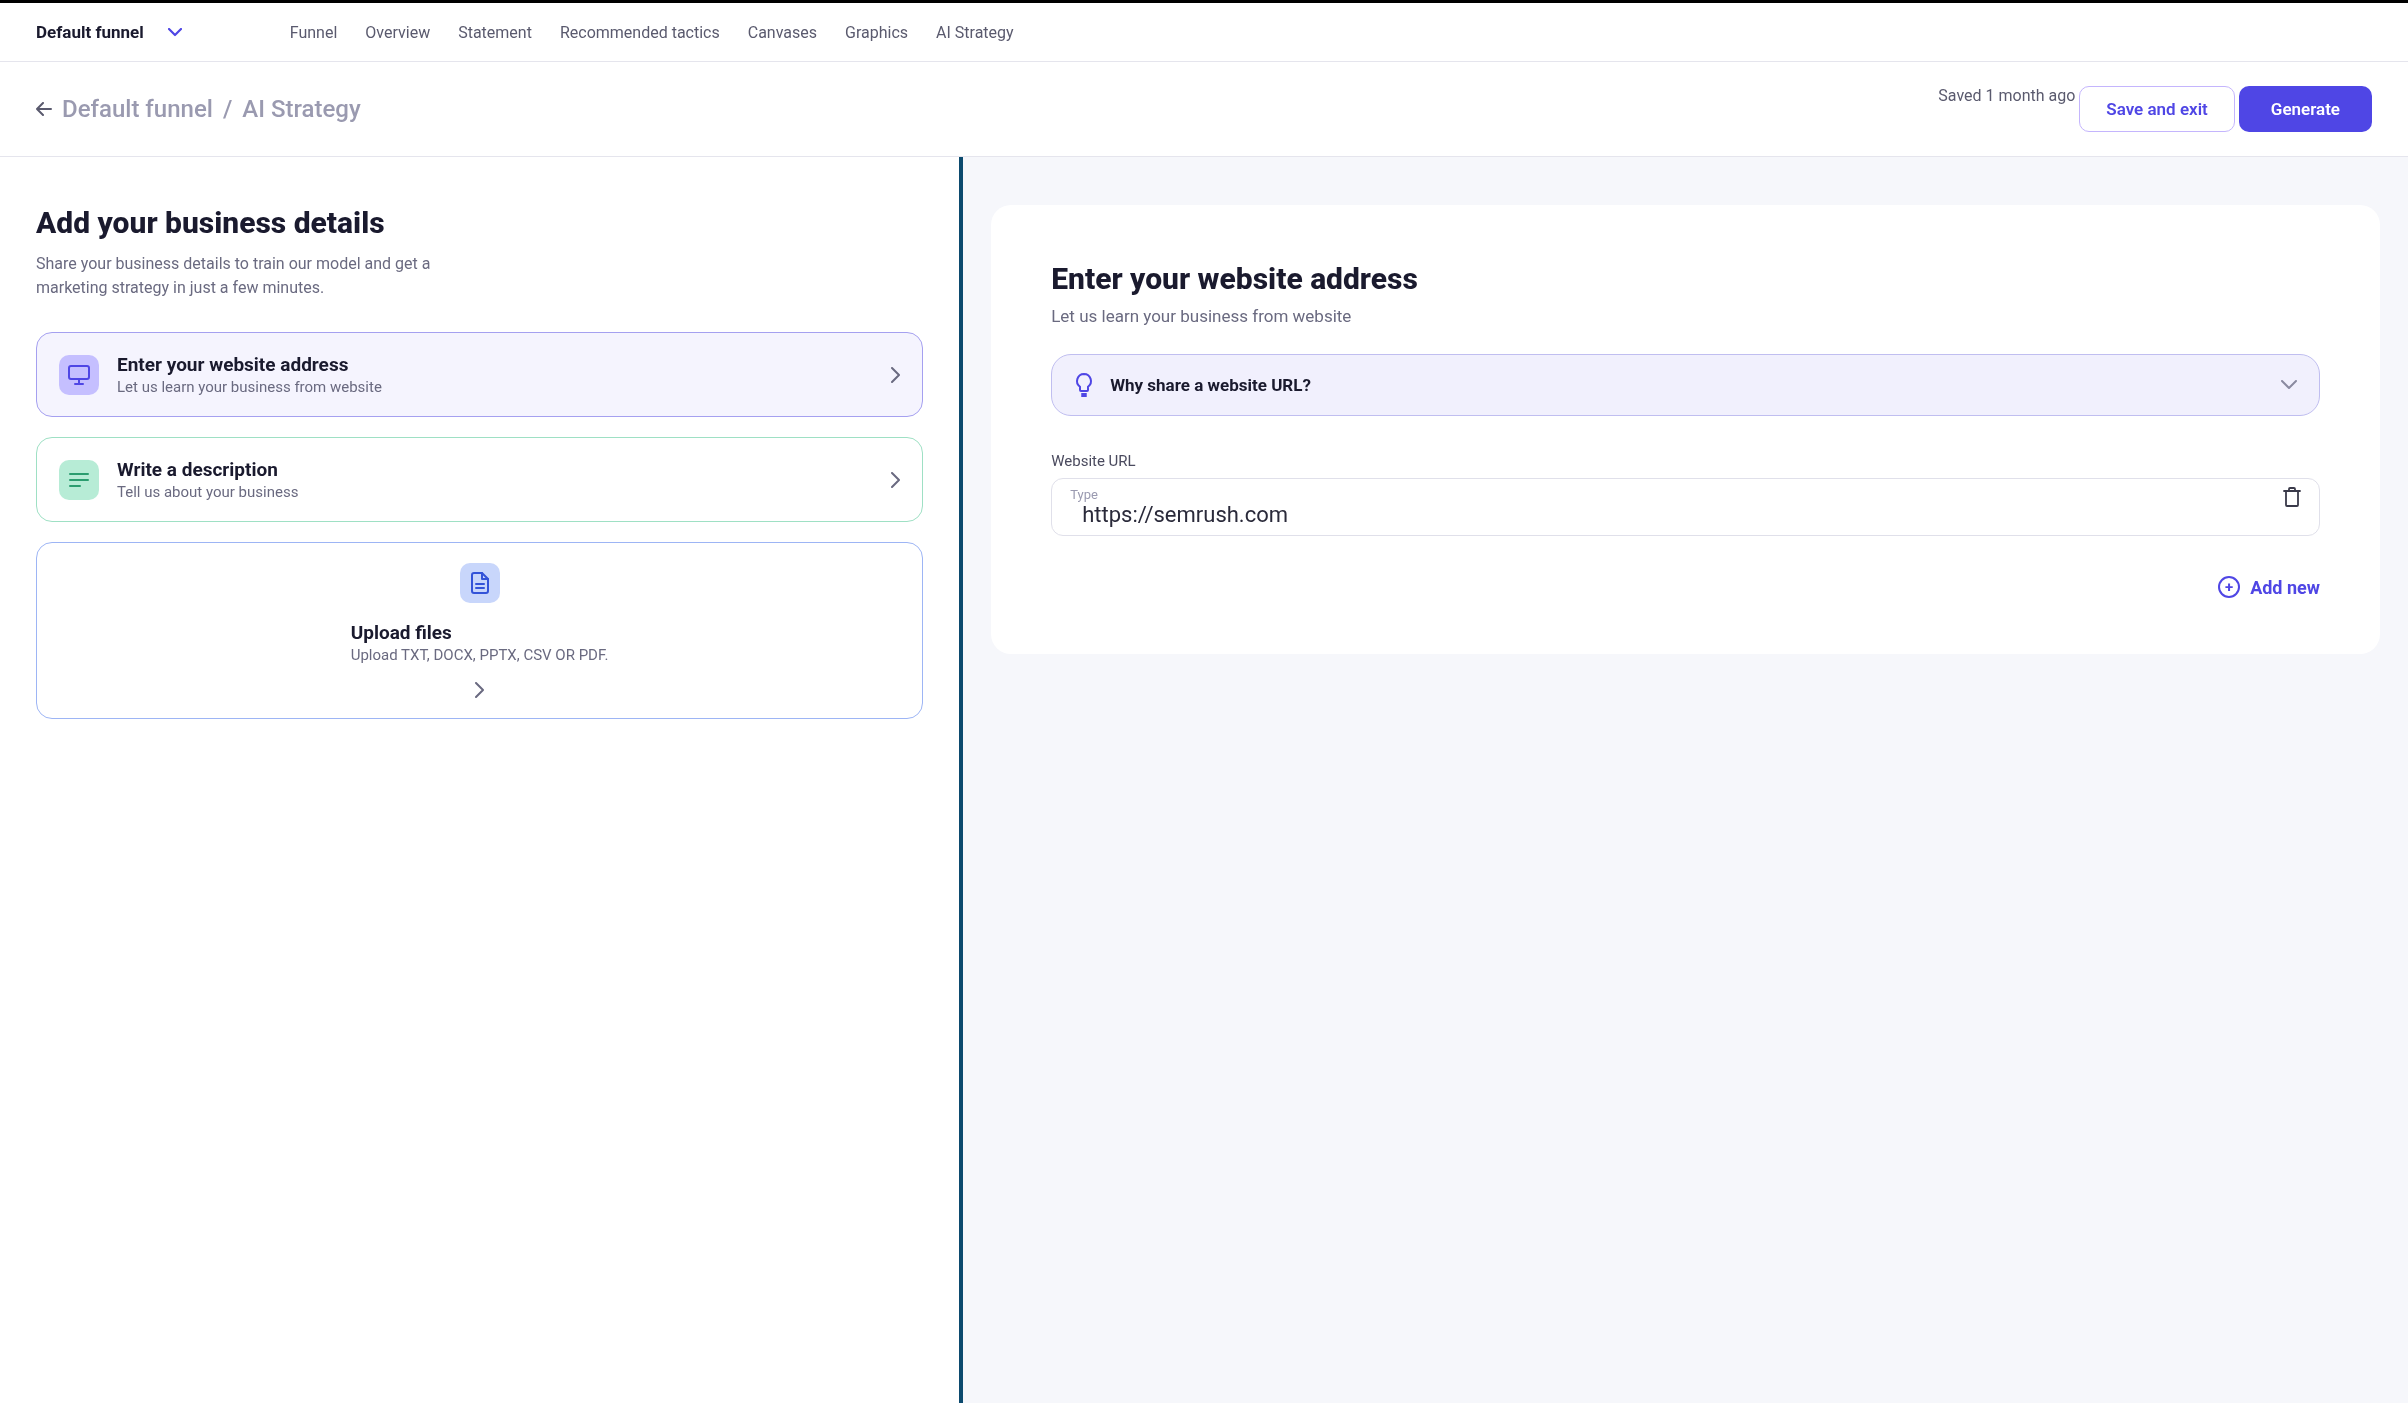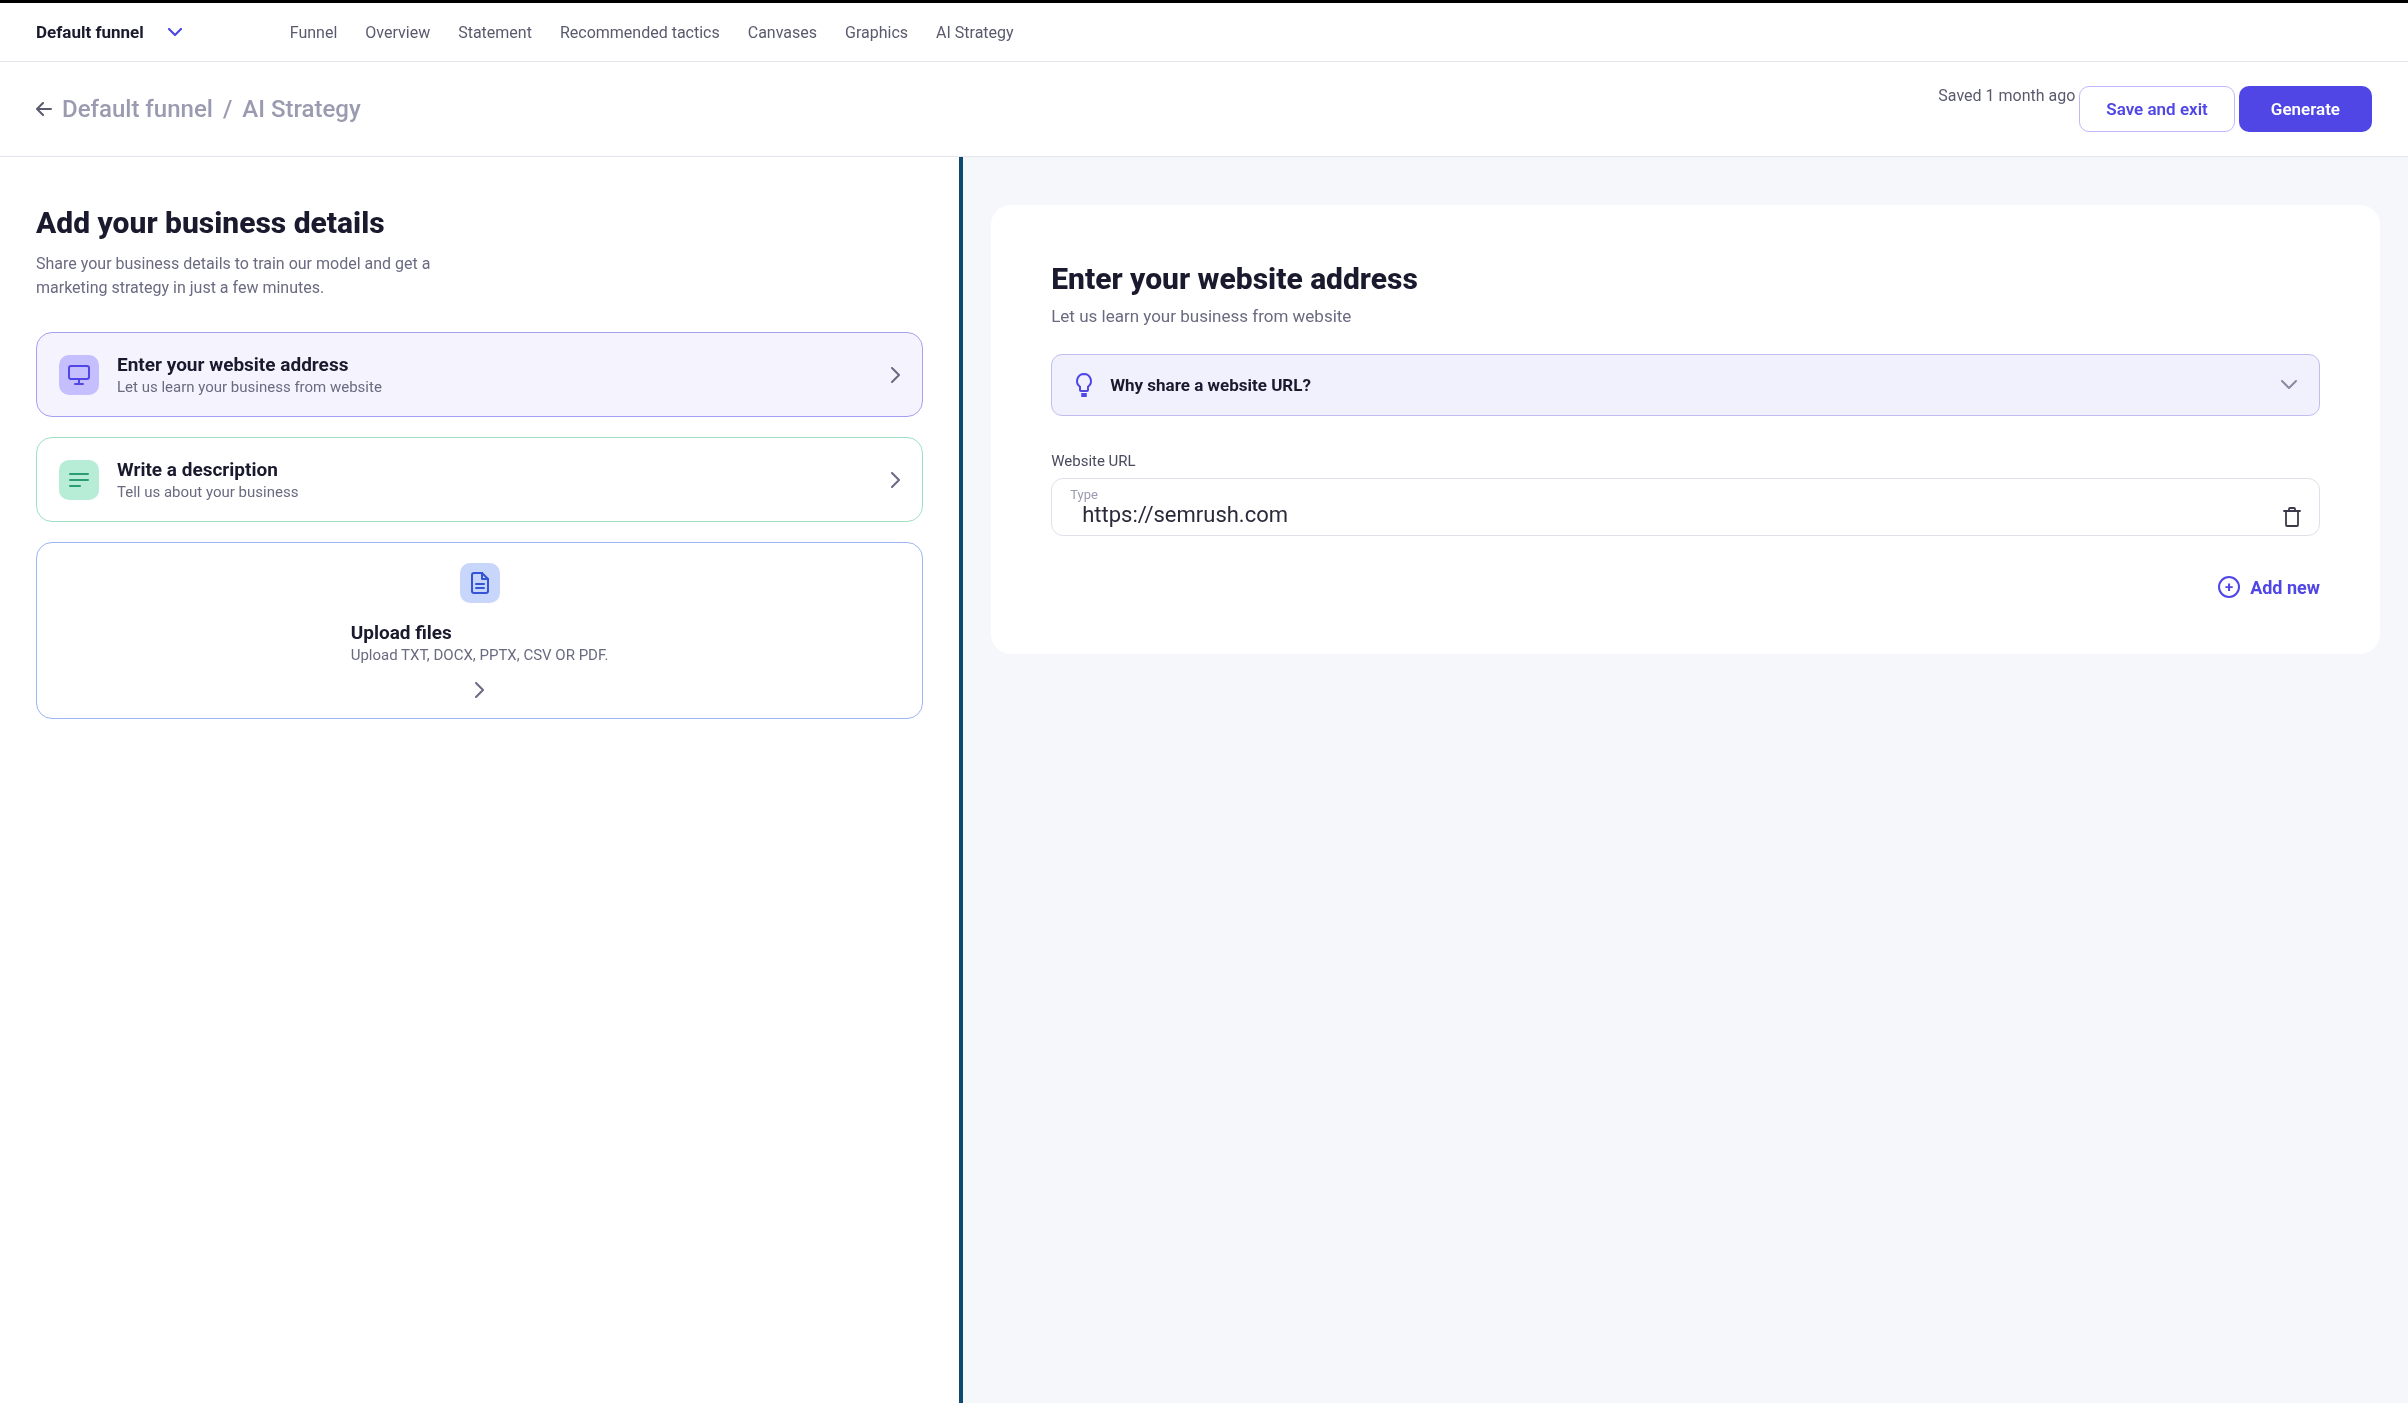--- a/index.html
+++ b/index.html
@@ -127,33 +127,33 @@
 
 .right-card h2 { font-size: 30px; font-weight: 800; margin-bottom: 10px; }
 .right-card .sub { color: #6a6a80; font-size: 17px; margin-bottom: 28px; }
 
 .info-banner {
   display: flex;
   align-items: center;
   gap: 16px;
   border: 1px solid #c0bef0;
   background: #f1f0fd;
-  border-radius: 11px;
+  border-radius: 20px;
   padding: 18px 22px;
   margin-bottom: 36px;
   cursor: pointer;
 }
 .bulb { color: #4f46e5; }
 .info-banner .q { font-weight: 700; font-size: 17px; flex: 1; }
 .info-banner .chev { color: #8a8aa0; }
 
 .field-label { font-size: 15px; color: #4a4a5e; margin-bottom: 8px; }
 .input-row {
   display: flex;
-  align-items: flex-end;
+  align-items: flex-start;
   border: 1px solid #e0e0ea;
   border-radius: 12px;
   padding: 8px 18px;
 }
 .input-stack { flex: 1; }
 .input-stack .ph { font-size: 13px; color: #9a9ab0; }
 .input-stack input {
   border: none;
   outline: none;
   font-size: 22px;

